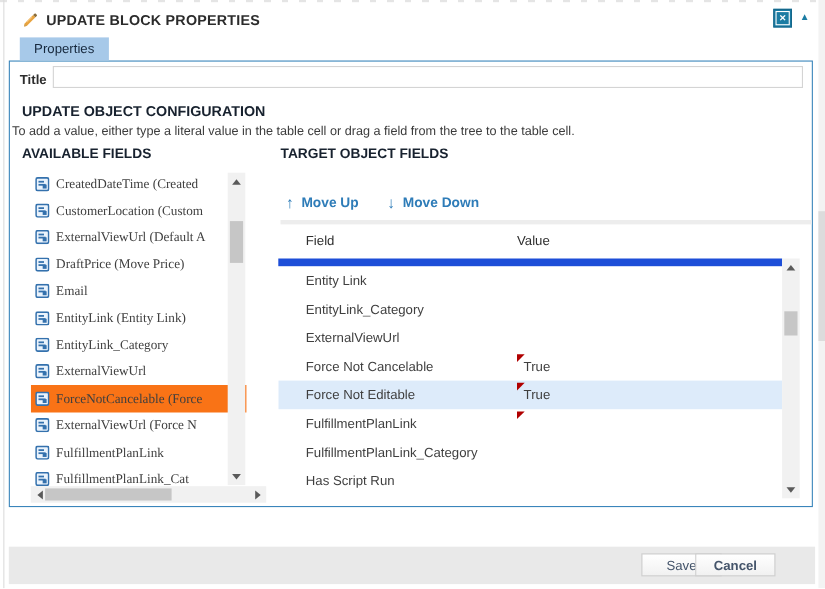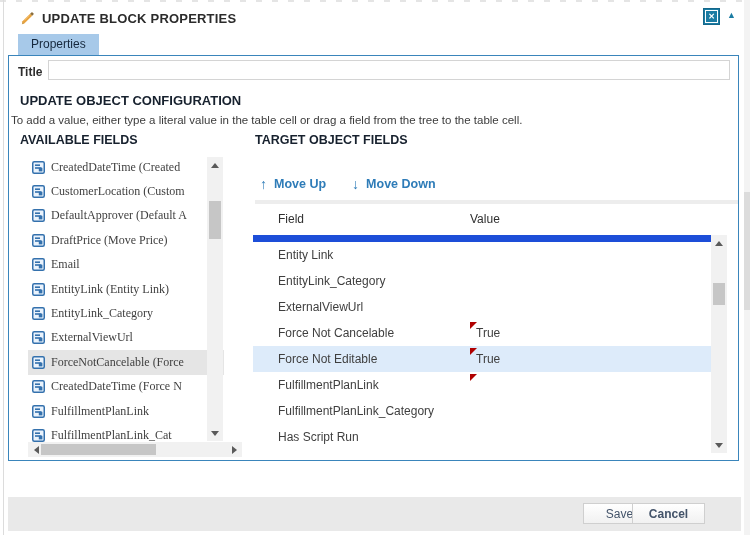--- a/index.html
+++ b/index.html
@@ -33,21 +33,21 @@
   .cfg-heading{position:absolute;left:11px;top:37px;font-size:13px;font-weight:700;color:#17212e;}
   .cfg-desc{position:absolute;left:2px;top:58px;font-size:11.5px;color:#3b3b3b;}
   .col-head-left{position:absolute;left:11px;top:77px;font-size:12.5px;font-weight:700;color:#17212e;}
   .col-head-right{position:absolute;left:246px;top:77px;font-size:12.5px;font-weight:700;color:#17212e;}
 
   
   .avail{position:absolute;left:19px;top:101px;width:214px;height:300px;overflow:hidden;}
   .avail-items{position:absolute;left:0;top:-2px;width:196px;}
   .af-item{height:24.4px;display:flex;align-items:center;gap:6px;padding-left:4px;
            font-size:12px;color:#3f3f3f;white-space:nowrap;overflow:hidden;cursor:pointer;font-family:Liberation Serif, serif;}
-  .af-item.selected{background:#e5e5e5;}
+  .af-item.selected{background:#f97316;}
   .field-icon{flex:0 0 13px;height:13px;display:inline-flex;}
 
   
   .sb-track-v{position:absolute;background:#f1f1f1;width:16px;}
   .sb-track-h{position:absolute;background:#f1f1f1;height:15px;}
   .sb-arrow{position:absolute;display:flex;align-items:center;justify-content:center;}
   .tri-up{width:0;height:0;border-left:4px solid transparent;border-right:4px solid transparent;border-bottom:5px solid #5a5a5a;}
   .tri-down{width:0;height:0;border-left:4px solid transparent;border-right:4px solid transparent;border-top:5px solid #5a5a5a;}
   .tri-left{width:0;height:0;border-top:4px solid transparent;border-bottom:4px solid transparent;border-right:5px solid #5a5a5a;}
   .tri-right{width:0;height:0;border-top:4px solid transparent;border-bottom:4px solid transparent;border-left:5px solid #5a5a5a;}
@@ -144,21 +144,21 @@
         </div>
           <div class="af-item">
           <span class="field-icon">
             <svg width="13" height="13" viewBox="0 0 13 13">
               <rect x="0.75" y="0.75" width="11.5" height="11.5" rx="1.5" fill="#eaf3fc" stroke="#3471ad" stroke-width="1.5"></rect>
               <rect x="3" y="3.4" width="5" height="1.6" fill="#3471ad"></rect>
               <rect x="3" y="6.2" width="6.5" height="1.6" fill="#3471ad"></rect>
               <rect x="6.8" y="6.8" width="3.6" height="3.6" fill="#3471ad"></rect>
             </svg>
           </span>
-          <span>DefaultApprover (Default A</span>
+          <span>ExternalViewUrl (Default A</span>
         </div>
           <div class="af-item">
           <span class="field-icon">
             <svg width="13" height="13" viewBox="0 0 13 13">
               <rect x="0.75" y="0.75" width="11.5" height="11.5" rx="1.5" fill="#eaf3fc" stroke="#3471ad" stroke-width="1.5"></rect>
               <rect x="3" y="3.4" width="5" height="1.6" fill="#3471ad"></rect>
               <rect x="3" y="6.2" width="6.5" height="1.6" fill="#3471ad"></rect>
               <rect x="6.8" y="6.8" width="3.6" height="3.6" fill="#3471ad"></rect>
             </svg>
           </span>
@@ -221,21 +221,21 @@
         </div>
           <div class="af-item">
           <span class="field-icon">
             <svg width="13" height="13" viewBox="0 0 13 13">
               <rect x="0.75" y="0.75" width="11.5" height="11.5" rx="1.5" fill="#eaf3fc" stroke="#3471ad" stroke-width="1.5"></rect>
               <rect x="3" y="3.4" width="5" height="1.6" fill="#3471ad"></rect>
               <rect x="3" y="6.2" width="6.5" height="1.6" fill="#3471ad"></rect>
               <rect x="6.8" y="6.8" width="3.6" height="3.6" fill="#3471ad"></rect>
             </svg>
           </span>
-          <span>CreatedDateTime (Force N</span>
+          <span>ExternalViewUrl (Force N</span>
         </div>
           <div class="af-item">
           <span class="field-icon">
             <svg width="13" height="13" viewBox="0 0 13 13">
               <rect x="0.75" y="0.75" width="11.5" height="11.5" rx="1.5" fill="#eaf3fc" stroke="#3471ad" stroke-width="1.5"></rect>
               <rect x="3" y="3.4" width="5" height="1.6" fill="#3471ad"></rect>
               <rect x="3" y="6.2" width="6.5" height="1.6" fill="#3471ad"></rect>
               <rect x="6.8" y="6.8" width="3.6" height="3.6" fill="#3471ad"></rect>
             </svg>
           </span>

